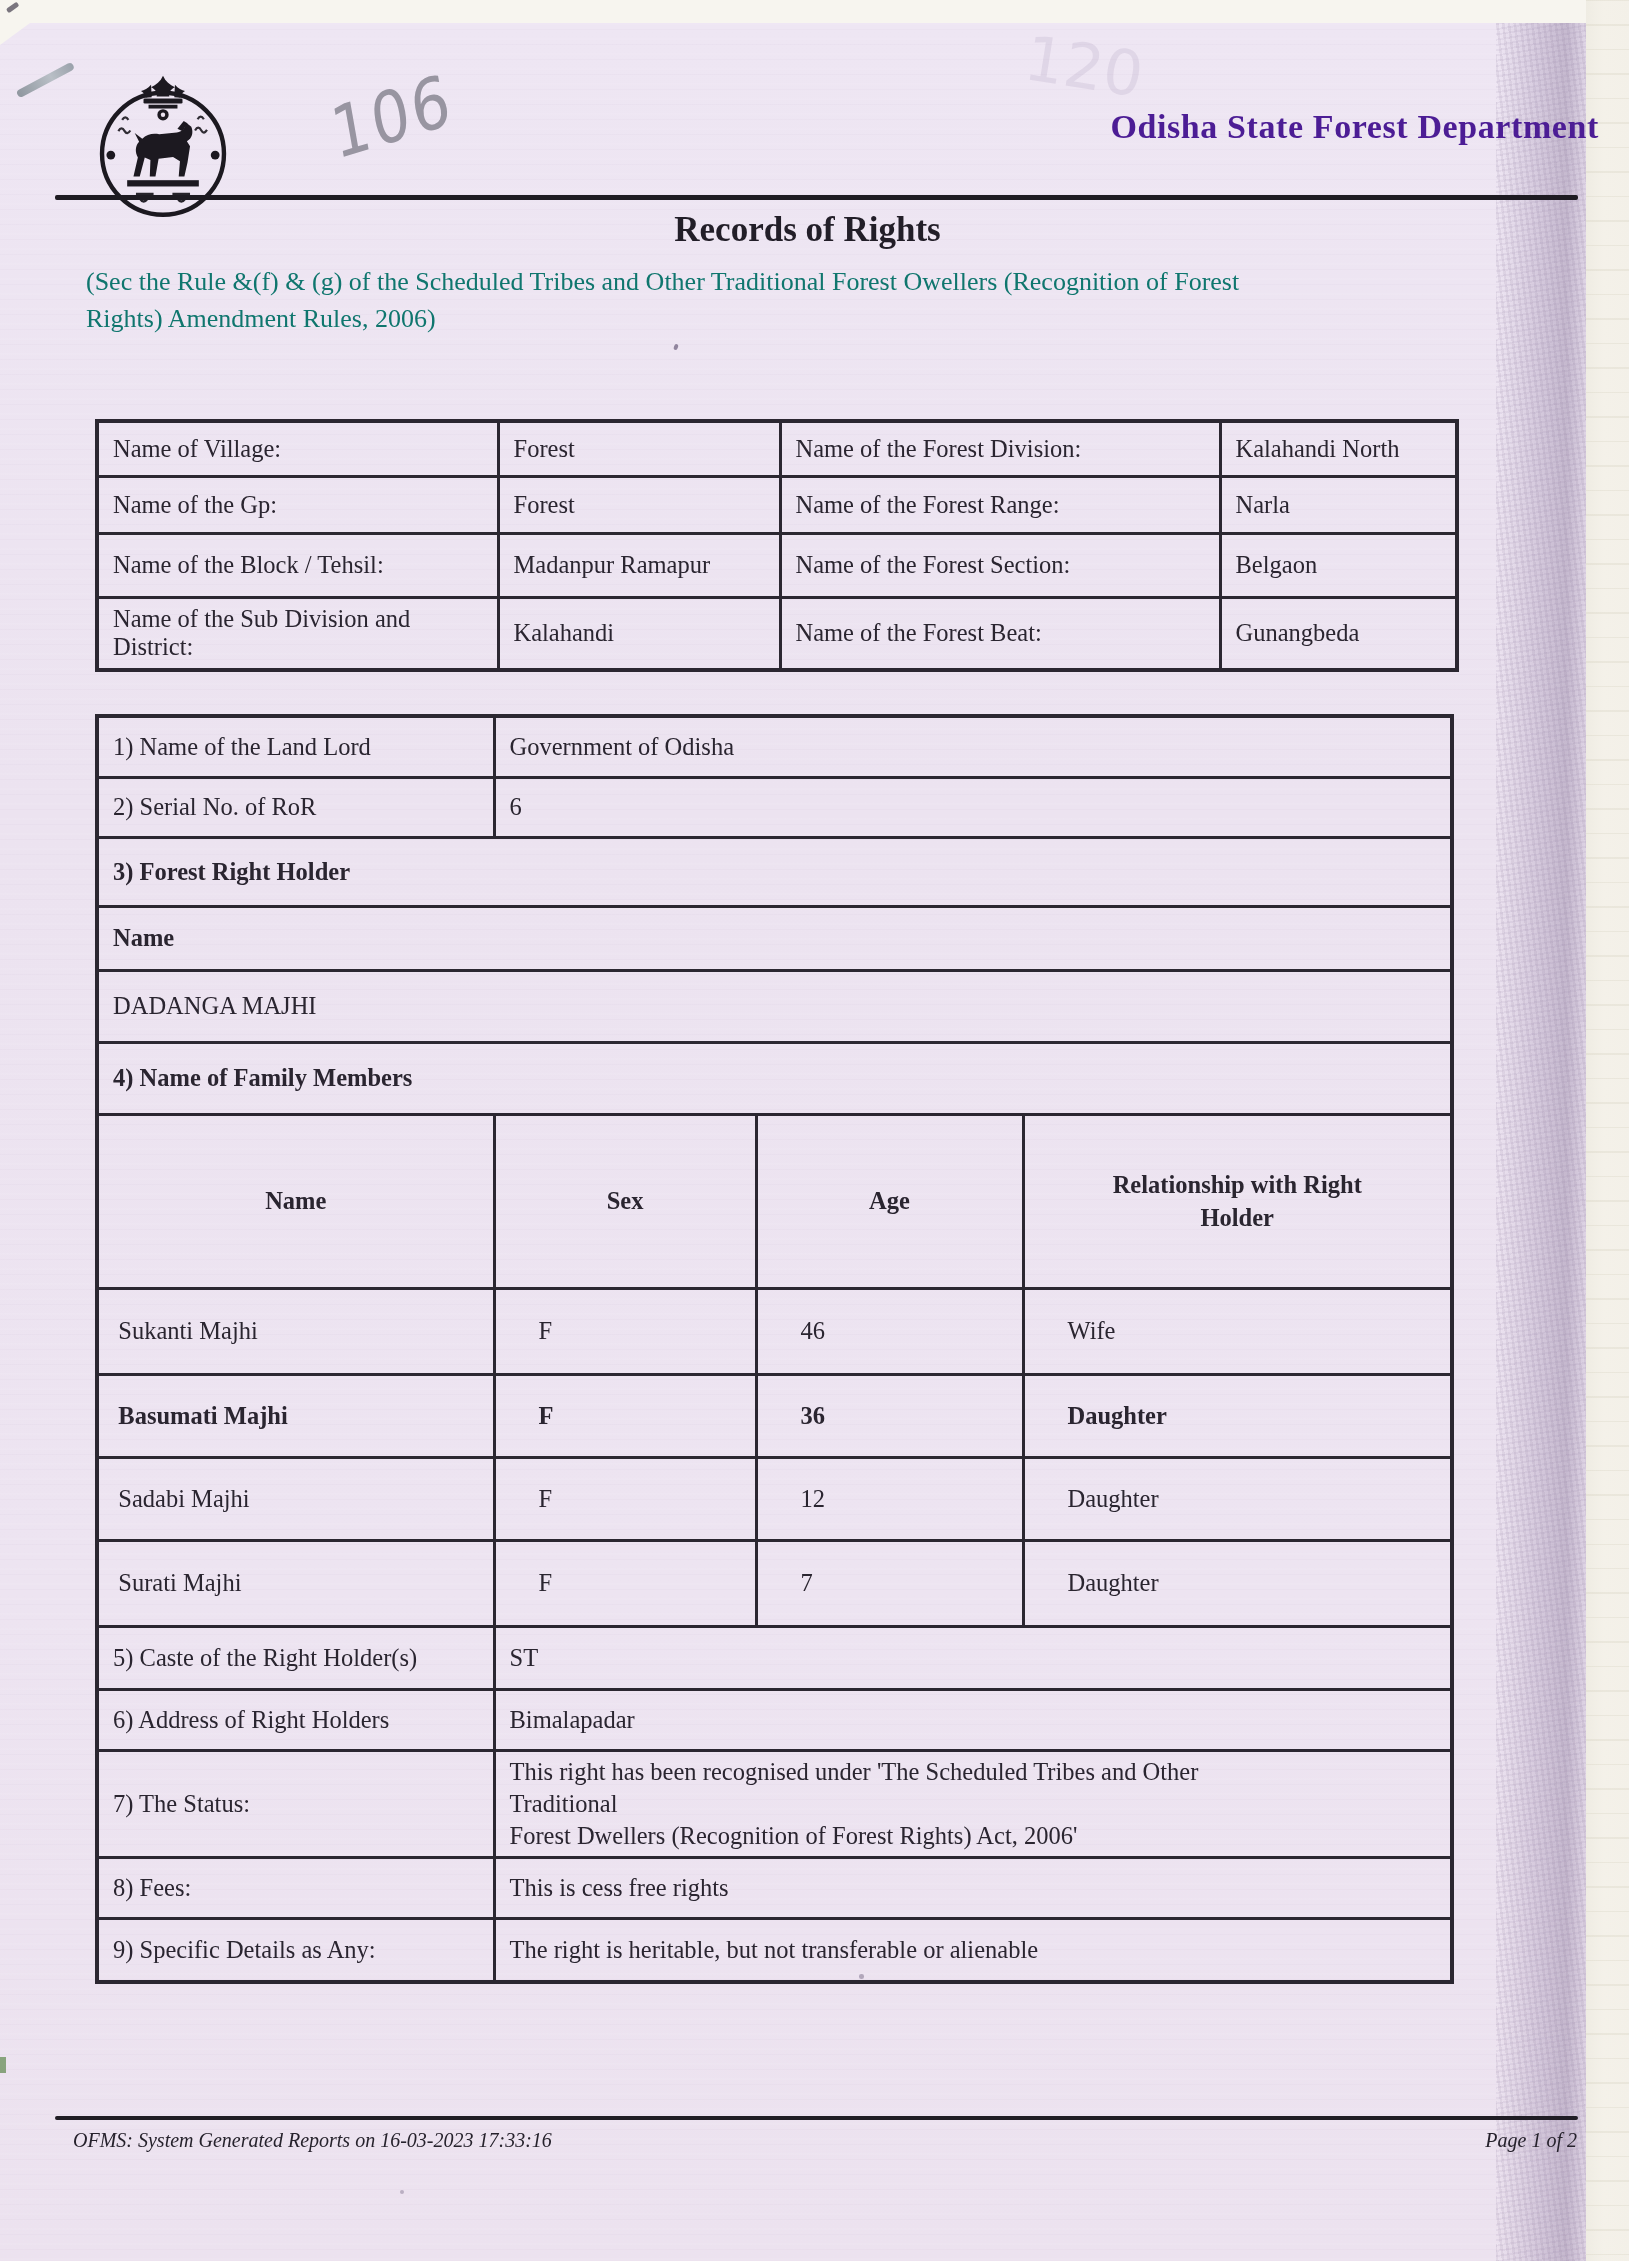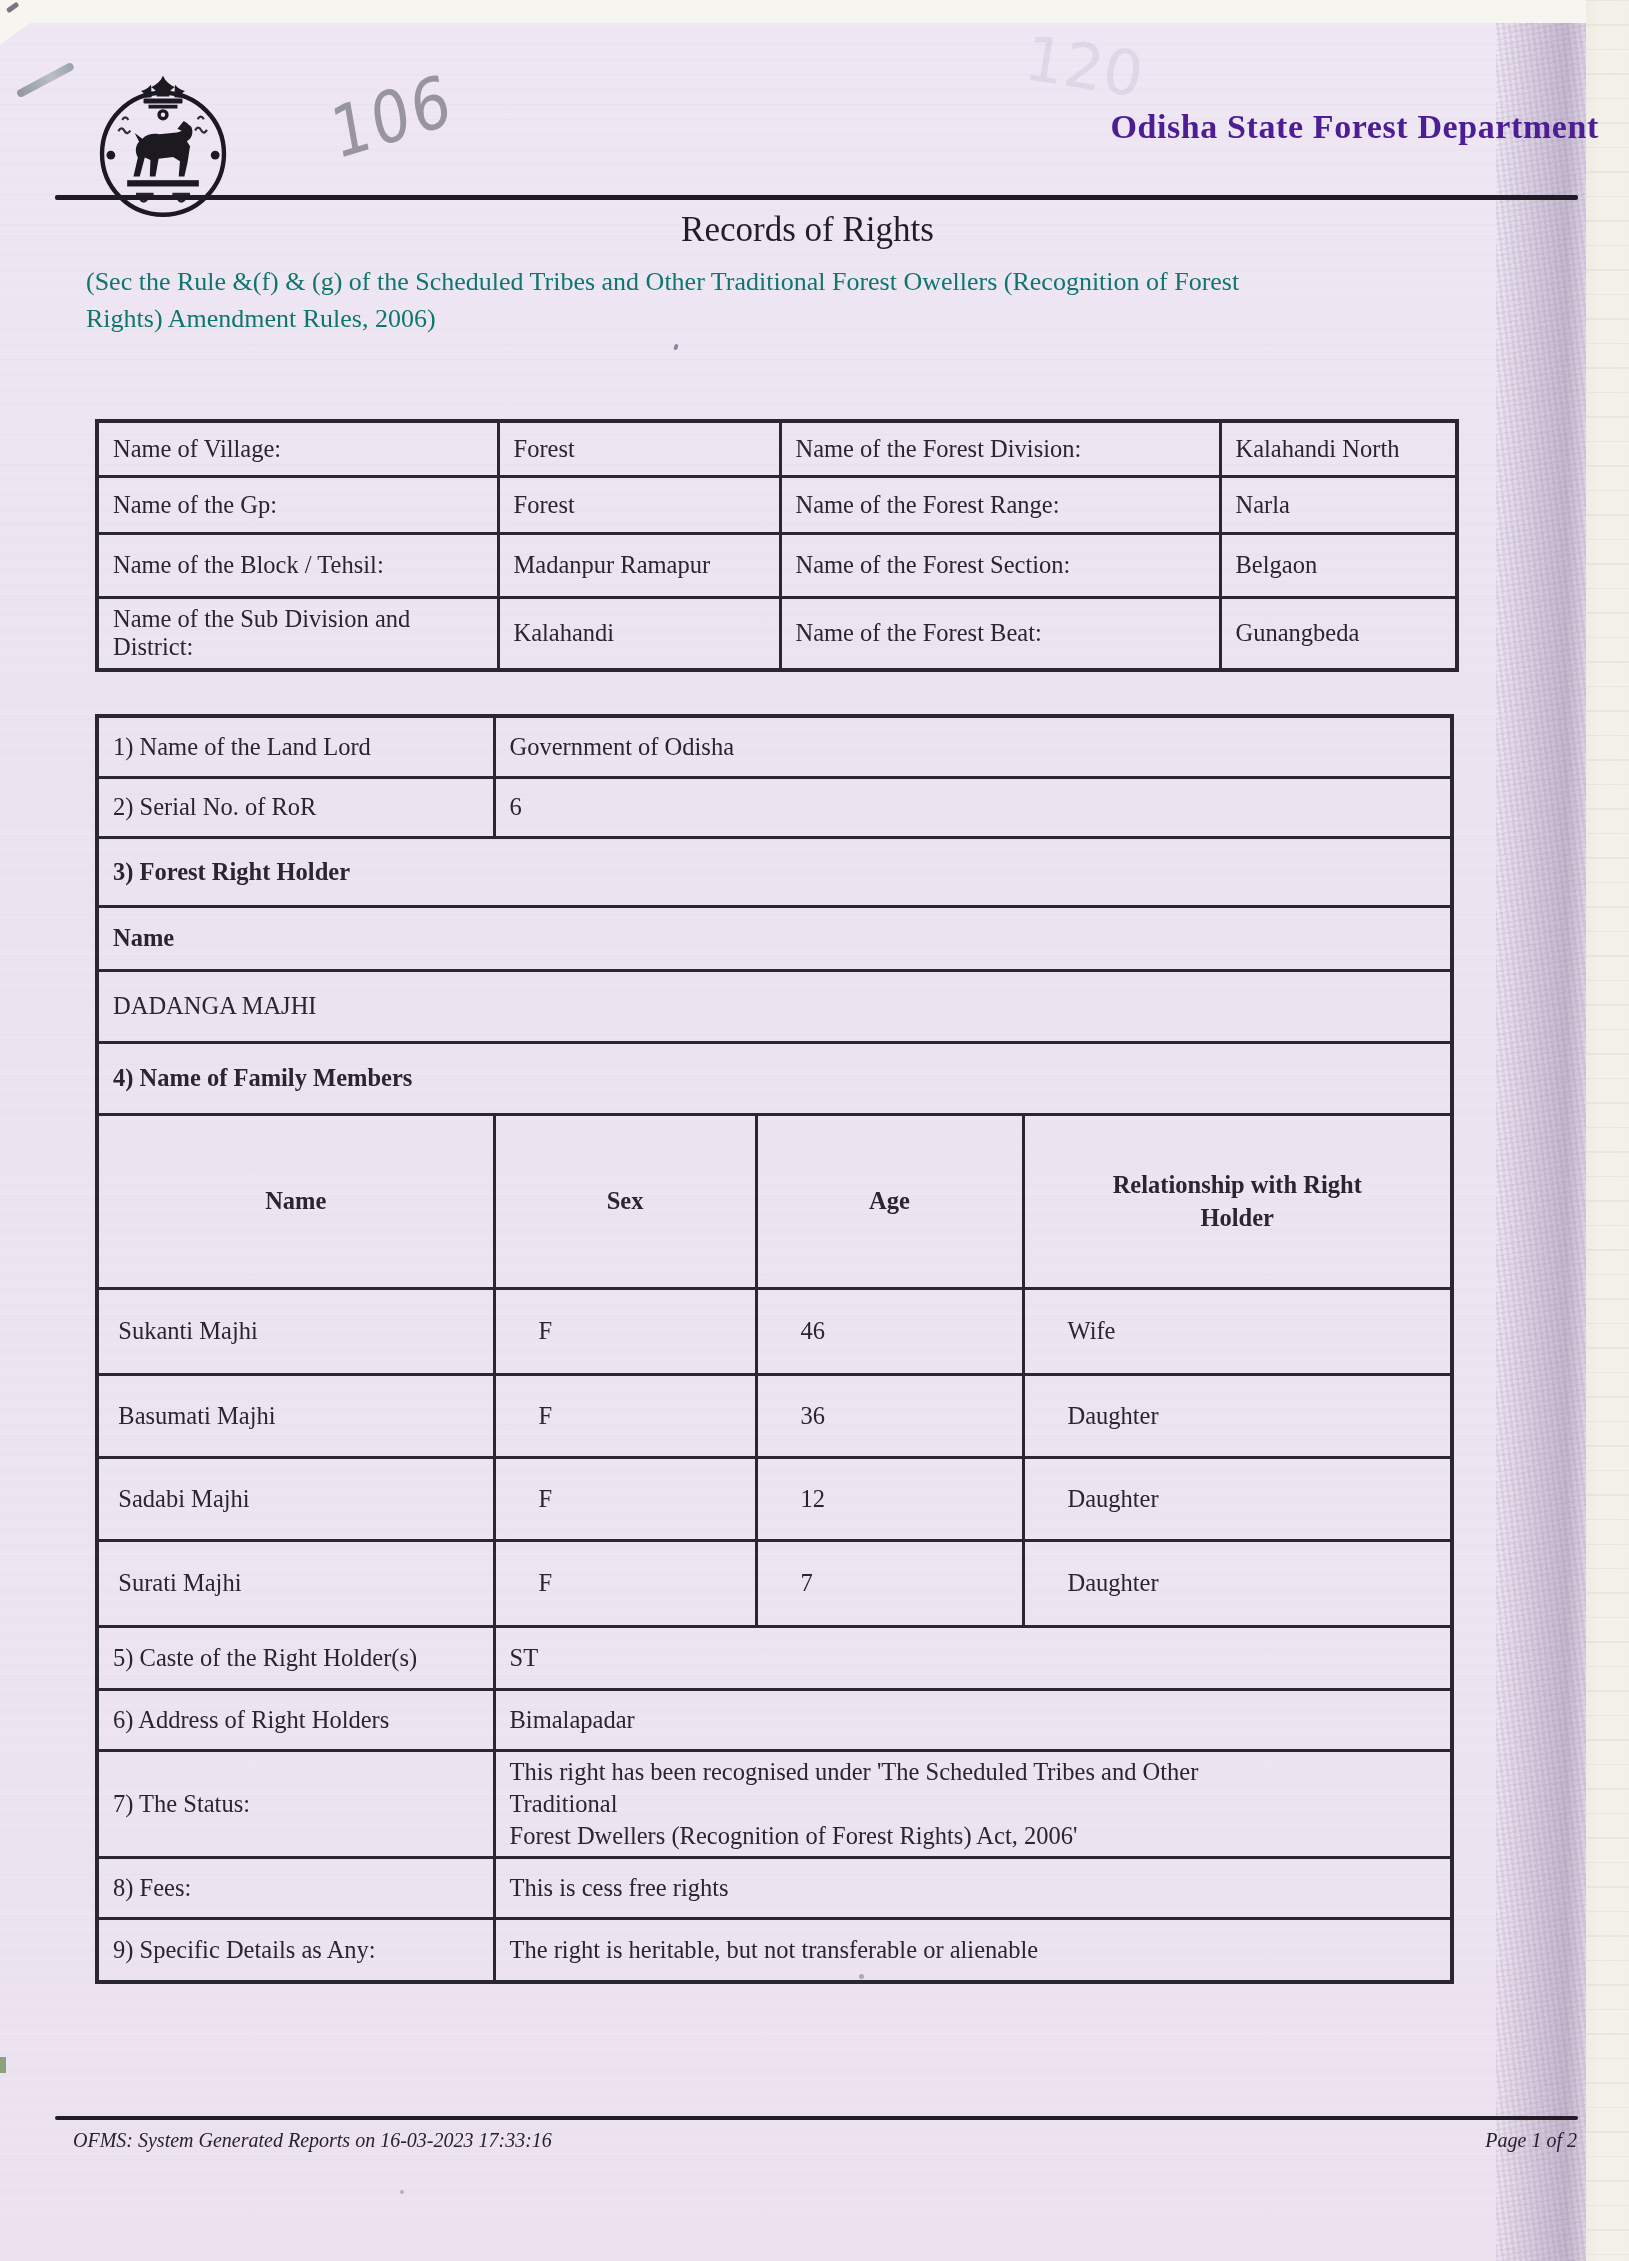--- a/index.html
+++ b/index.html
@@ -74,21 +74,21 @@
     position:absolute; left:168px; top:108px; width:1431px;
     text-align:right; font-size:34px; font-weight:bold; color:#4c1d95;
     letter-spacing:0.6px;
   }
   .header-rule {
     position:absolute; left:55px; top:195px; width:1523px; height:4.5px;
     background:#1e1b22; border-radius:1.9px;
   }
   .doc-title {
     position:absolute; left:0; top:210px; width:1615px;
-    text-align:center; font-size:35px; font-weight:normal; color:#221e28;
+    text-align:center; font-size:35px; font-weight:bold; color:#221e28;
   }
   .subtitle {
     position:absolute; left:86px; top:263px; width:1477px;
     font-size:26px; line-height:37px; color:#0f766e;
   }
   
   table { border-collapse:collapse; table-layout:fixed; }
   td, th {
     border:3.2px solid #2b2731;
     font-size:24.5px; color:#2a2530;
@@ -104,21 +104,21 @@
   .tbl-location tr:nth-child(4){ height:73px; }
   .tbl-details { top:674px; width:1355px; border:4.5px solid #2b2731; }
   .tbl-details tr:nth-child(1){ height:61px; }
   .tbl-details tr:nth-child(2){ height:60px; }
   .tbl-details tr:nth-child(3){ height:69px; }
   .tbl-details tr:nth-child(4){ height:64px; }
   .tbl-details tr:nth-child(5){ height:72px; }
   .tbl-details tr:nth-child(6){ height:72px; }
   .tbl-details tr:nth-child(7){ height:174px; }
   .tbl-details tr:nth-child(8){ height:86px; }
-  .tbl-details tr:nth-child(9){ height:83px; }
+  .tbl-details tr:nth-child(9){ height:83px;font-weight:bold; }
   .tbl-details tr:nth-child(10){ height:83px; }
   .tbl-details tr:nth-child(11){ height:86px; }
   .tbl-details tr:nth-child(12){ height:63px; }
   .tbl-details tr:nth-child(13){ height:61px; }
   .tbl-details tr:nth-child(14){ height:107px; }
   .tbl-details tr:nth-child(15){ height:61px; }
   .tbl-details tr:nth-child(16){ height:64px; }
   .bold-cell { font-weight:bold; }
   .fam-head { font-weight:bold; text-align:center; line-height:1.35; }
   .fam-head .wrapcap { display:block; max-width:290px; margin:0 auto; }

